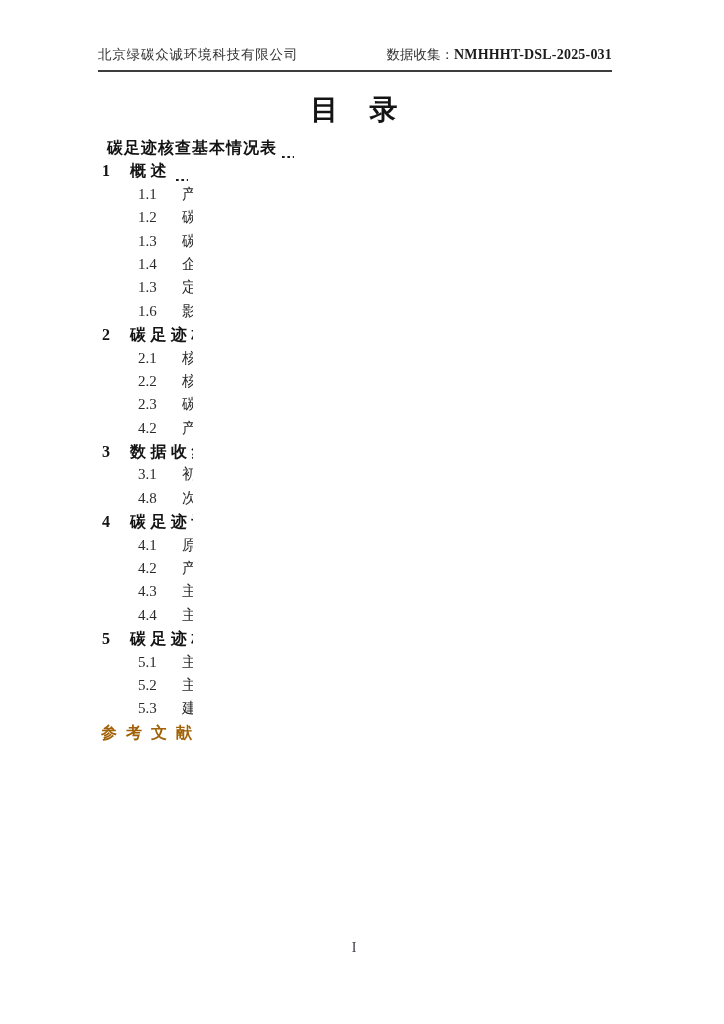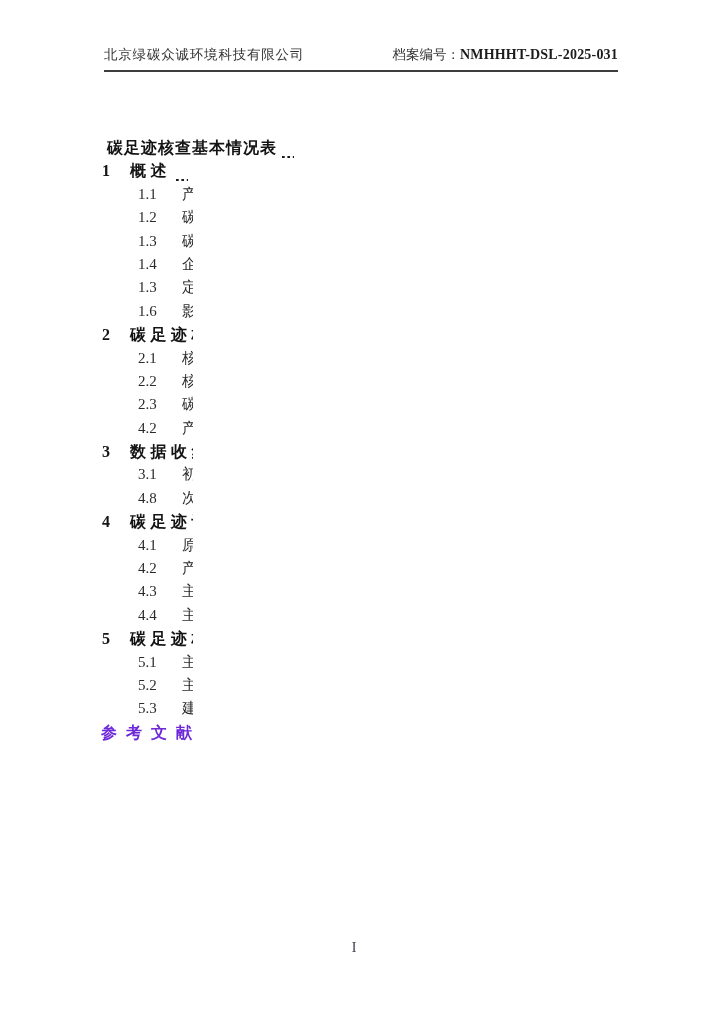--- a/index.html
+++ b/index.html
@@ -7,21 +7,21 @@
     width:724px;height:1024px;
     background:#ffffff;
     font-family:"Liberation Serif","DejaVu Serif",serif;
     color:#2a2a2a;
     overflow:hidden;
   }
   .page{position:relative;width:724px;height:1024px;background:#ffffff;}
 
   
   .doc-header{
-    position:absolute;left:104px;top:46px;width:514px;
+    position:absolute;left:98px;top:46px;width:514px;
     display:flex;justify-content:space-between;align-items:baseline;
     padding-bottom:6px;border-bottom:2px solid #3d3d3d;
   }
   .company{font-size:13.5px;letter-spacing:0.8px;color:#333;}
   .file-no{font-size:13.5px;color:#333;white-space:nowrap;}
   .file-no .code{font-weight:bold;font-size:14px;color:#1c1c1c;letter-spacing:0.2px;}
 
   
   .doc-title{
     position:absolute;left:97px;top:91px;width:514px;
@@ -46,21 +46,21 @@
     background-size:5.2px 4px;background-repeat:repeat-x;background-position:0 100%;
   }
   
   .lvl-top{font-weight:bold;color:#141414;font-size:16px;letter-spacing:1px;}
   .lvl-top .title{padding-left:10px;}
   
   .lvl-h1{font-weight:bold;color:#141414;font-size:16px;}
   .lvl-h1 .num{width:33px;padding-left:5px;box-sizing:border-box;letter-spacing:0;}
   .lvl-h1 .title{letter-spacing:4.5px;}
   
-  .lvl-ref{font-weight:bold;color:#6d28d9;font-size:16px;gap:9px;}
+  .lvl-ref{font-weight:bold;color:#a16207;font-size:16px;gap:9px;}
   .lvl-ref .title{padding-left:4px;letter-spacing:9px;}
   .lvl-top .leader,.lvl-h1 .leader,.lvl-ref .leader{
     background-image:radial-gradient(circle at 1.2px 2px, #1a1a1a 1.15px, rgba(0,0,0,0) 1.45px);
     background-size:5.4px 4px;margin-bottom:2.5px;
   }
   .lvl-top .page,.lvl-h1 .page,.lvl-ref .page{font-size:16px;}
   
   .lvl-h2 .num{margin-left:41px;width:44px;box-sizing:border-box;}
   .lvl-h2 .title{letter-spacing:1.6px;}
 
@@ -70,23 +70,24 @@
     text-align:center;font-size:14px;color:#3a3a4a;
   }
 </style>
 </head>
 <body>
 
 <div class="page">
 
   <div class="doc-header">
     <span class="company">北京绿碳众诚环境科技有限公司</span>
-    <span class="file-no"><span>档案编号：</span><span class="code">NMHHHT-DSL-2025-031</span></span>
+    <span class="file-no"><span>数据收集：</span><span class="code">NMHHHT-DSL-2025-031</span></span>
   </div>
 
+  <div class="doc-title">目 录</div>
 
   <div class="toc">
       <div class="toc-row lvl-top">
 
       <span class="title">碳足迹核查基本情况表</span>
       <span class="leader"></span>
       <span class="page">1</span>
     </div>
       <div class="toc-row lvl-h1">
       <span class="num">1</span>

